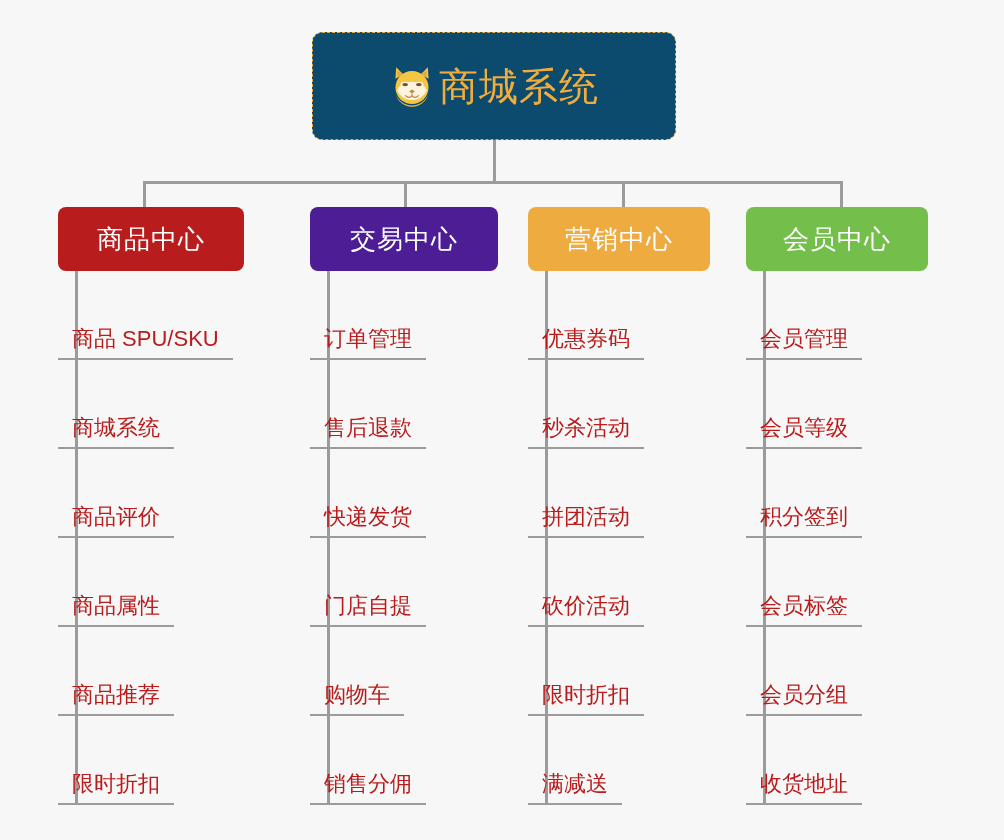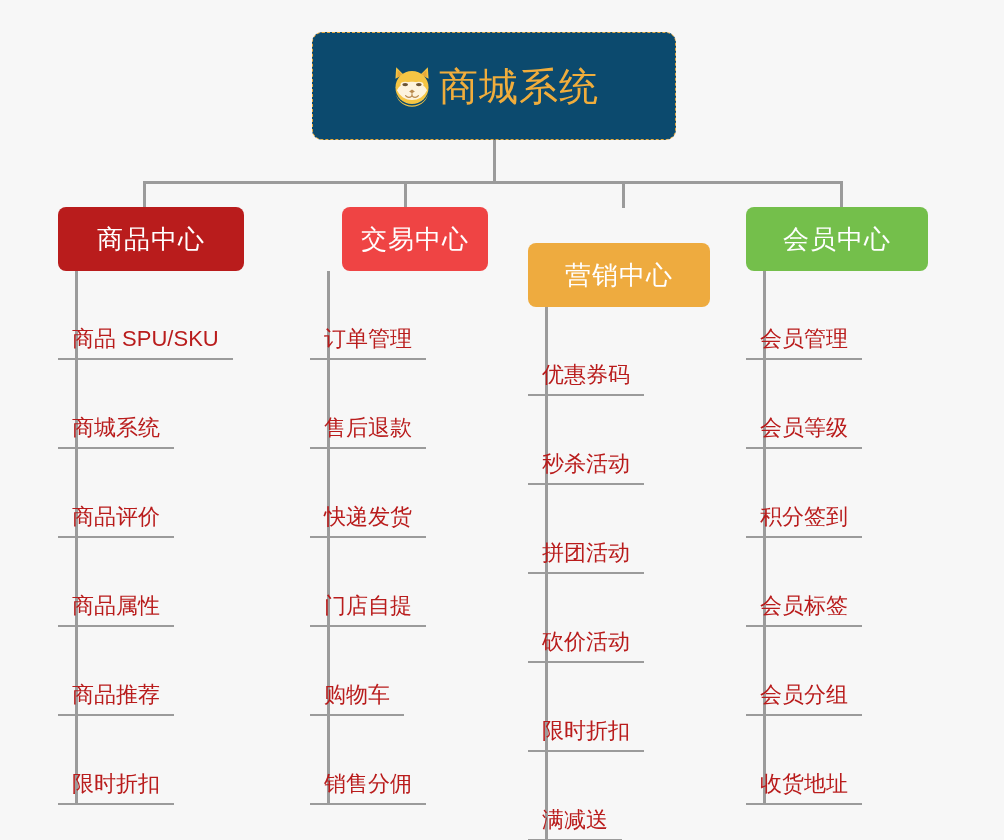--- a/index.html
+++ b/index.html
@@ -164,21 +164,21 @@
           </div>
           <div class="leaf">
             <span class="leaf-label">商品推荐</span>
           </div>
           <div class="leaf">
             <span class="leaf-label">限时折扣</span>
           </div>
         </div>
       </div>
       <div class="column" style="left: 310px; width: 182px;">
-        <div class="cat-box" style="background: #ef4444; width: 146px; margin-left: 32px;">
+        <div class="cat-box" style="background: #4c1d95; width: 188px;">
           <span>交易中心</span>
         </div>
         <div class="trunk" style="left: 17px; height: 534px; background: rgb(155, 155, 155);"></div>
         <div class="leaves">
           <div class="leaf">
             <span class="leaf-label">订单管理</span>
           </div>
           <div class="leaf">
             <span class="leaf-label">售后退款</span>
           </div>
@@ -189,21 +189,21 @@
             <span class="leaf-label">门店自提</span>
           </div>
           <div class="leaf">
             <span class="leaf-label">购物车</span>
           </div>
           <div class="leaf">
             <span class="leaf-label">销售分佣</span>
           </div>
         </div>
       </div>
-      <div class="column" style="left: 528px; width: 182px; margin-top: 36px;">
+      <div class="column" style="left: 528px; width: 182px;">
         <div class="cat-box" style="background: rgb(238, 171, 63); width: 182px;">
           <span>营销中心</span>
         </div>
         <div class="trunk" style="left: 17px; height: 534px; background: rgb(155, 155, 155);"></div>
         <div class="leaves">
           <div class="leaf">
             <span class="leaf-label">优惠券码</span>
           </div>
           <div class="leaf">
             <span class="leaf-label">秒杀活动</span>

